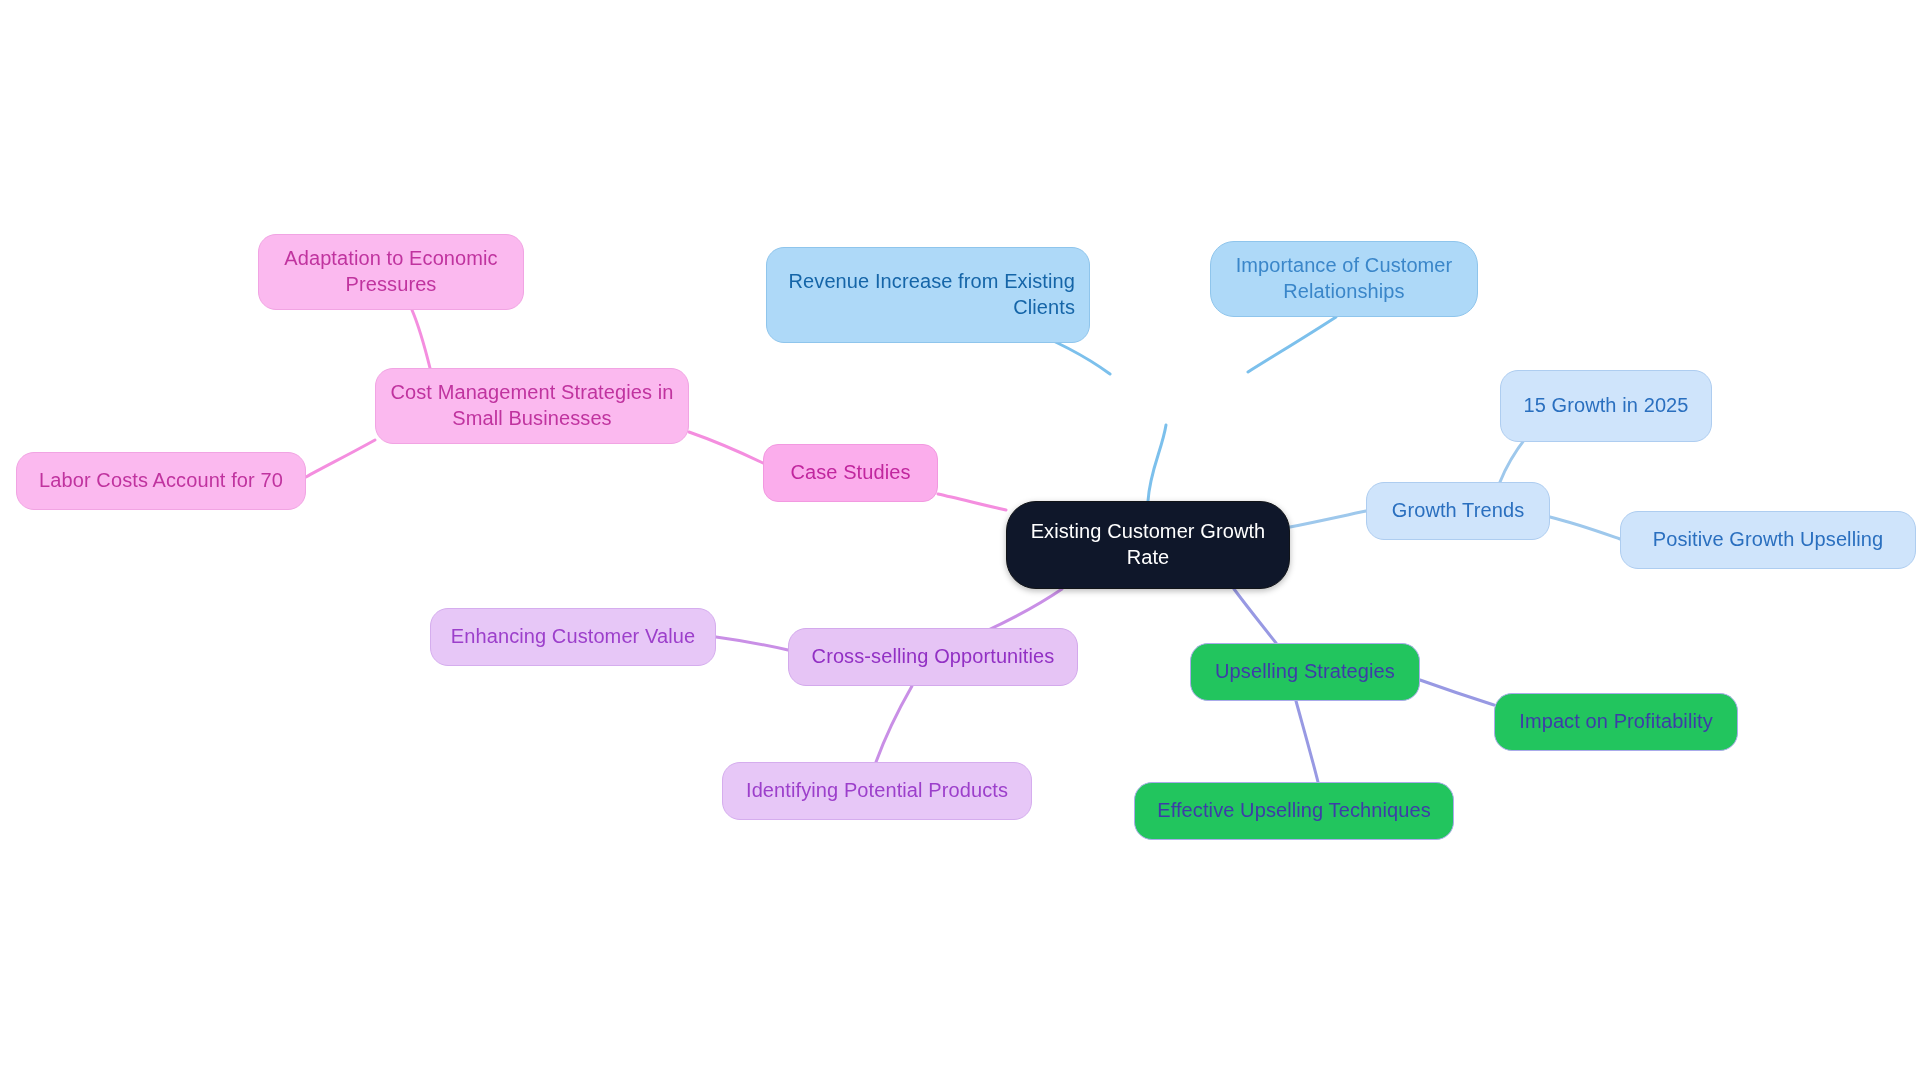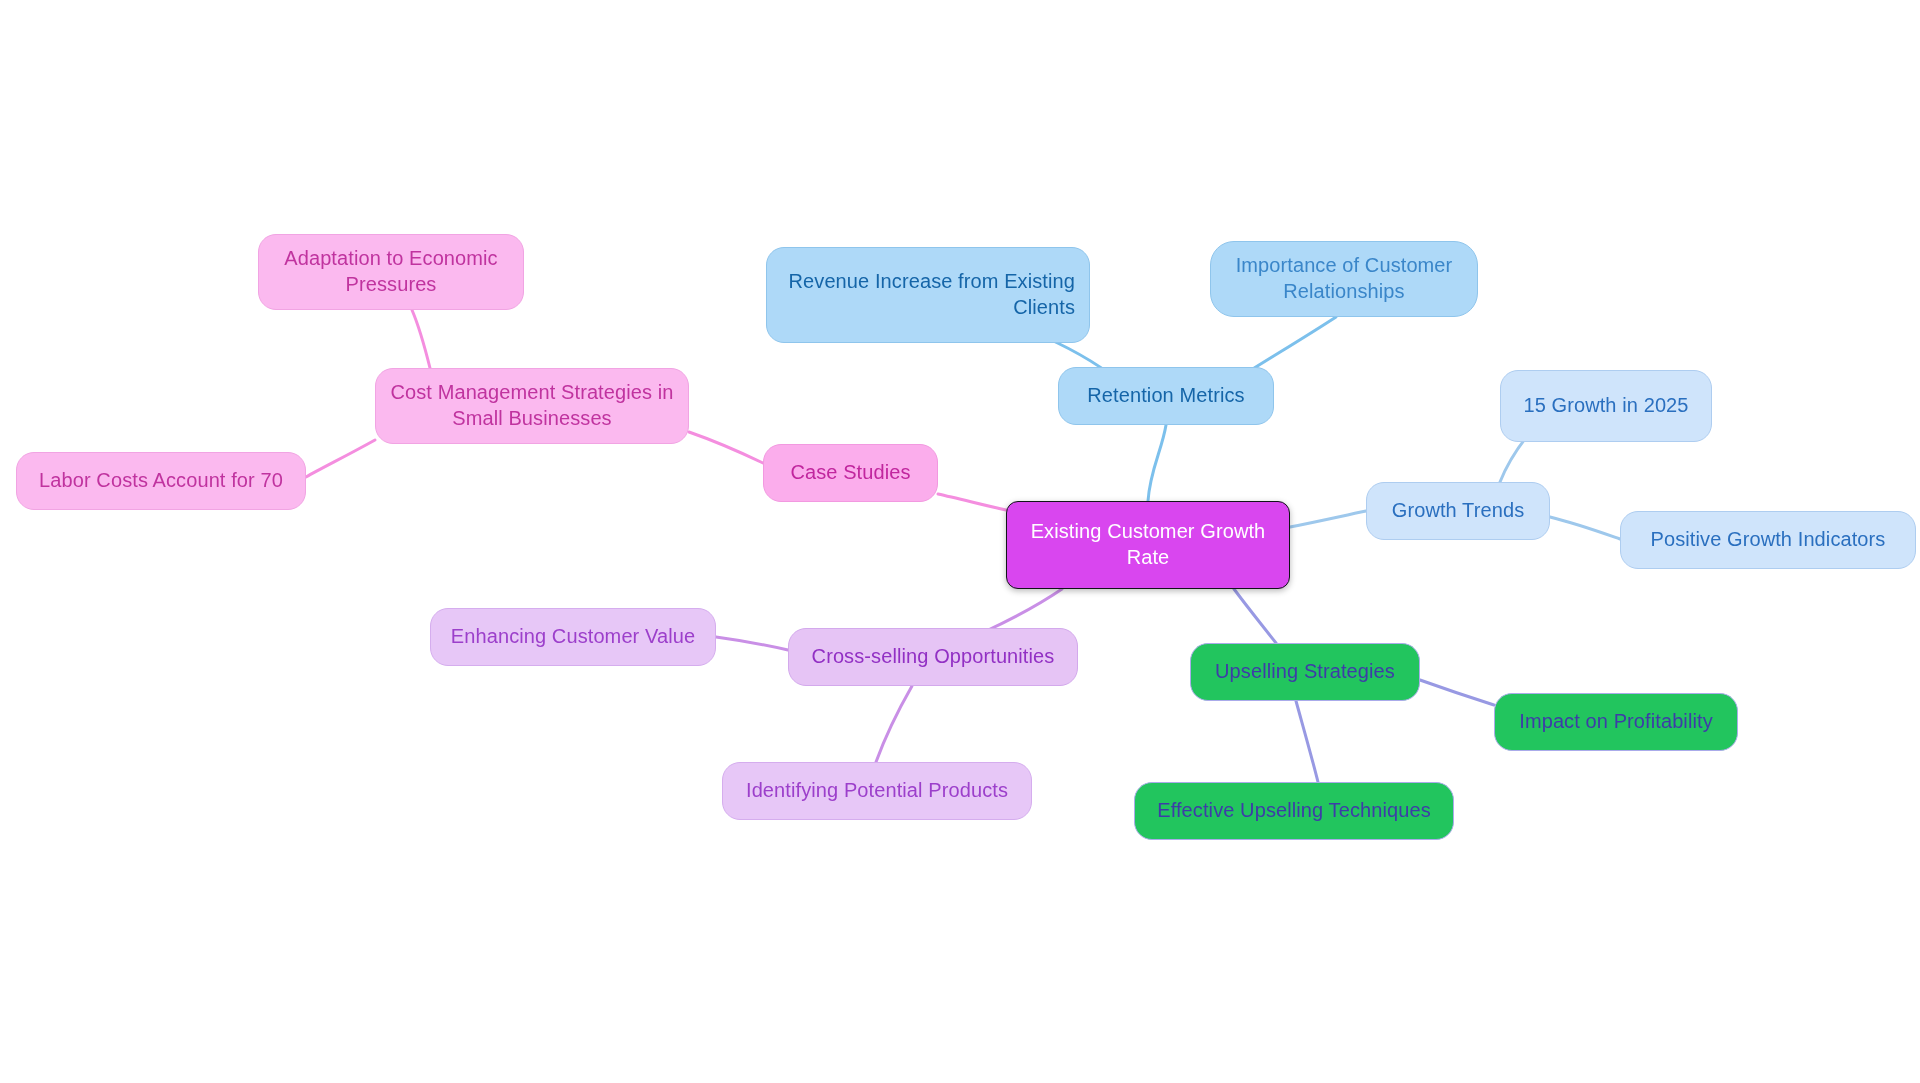--- a/index.html
+++ b/index.html
@@ -34,44 +34,45 @@
     justify-content: center;
     text-align: center;
     border-radius: 18px;
     border: 1px solid transparent;
     line-height: 1.28;
     padding: 6px 14px;
     letter-spacing: 0.1px;
     z-index: 2;
   }
   .node-root {
-    background: #d946ef;
+    background: #0f172a;
     color: #ffffff;
     border-color: #111418;
-    border-radius: 12px;
+    border-radius: 30px;
     font-size: 20px;
     box-shadow: 0 2px 6px rgba(0,0,0,0.28);
   }
   .node-blue {
     background: #aed9f8;
     border-color: #8fc5ec;
     color: #1565a8;
     font-size: 20px;
   }
   .node-blue-light {
     background: #cfe4fb;
     border-color: #aecdf0;
     color: #2a6fbf;
     font-size: 20px;
   }
   .node-pink {
     background: #fbadec;
     border-color: #f299e0;
     color: #c1269e;
     font-size: 20px;
+    border-radius: 15px;
   }
   .node-pink-light {
     background: #fbb9ef;
     border-color: #f1a4e3;
     color: #c0339f;
     font-size: 20px;
   }
   .node-violet {
     background: #22c55e;
     border-color: #aaabea;
@@ -115,31 +116,30 @@
     <path d="M 912 686 C 896 714, 884 740, 876 762" stroke="#c98fe6" stroke-width="3" fill="none" stroke-linecap="round"></path>
 
     <path d="M 1006 510 C 980 504, 956 498, 938 494" stroke="#f48edf" stroke-width="3" fill="none" stroke-linecap="round"></path>
     <path d="M 763 463 C 740 452, 712 440, 689 432" stroke="#f48edf" stroke-width="3" fill="none" stroke-linecap="round"></path>
     <path d="M 430 368 C 424 344, 418 324, 412 310" stroke="#f48edf" stroke-width="3" fill="none" stroke-linecap="round"></path>
     <path d="M 375 440 C 348 455, 322 468, 306 477" stroke="#f48edf" stroke-width="3" fill="none" stroke-linecap="round"></path>
   </svg>
 
   <div class="node node-root" style="left:1006px; top:501px; width:284px; height:88px;">Existing Customer Growth Rate</div>
 
-  <div class="node node-blue" style="left:1058px; top:367px; width:216px; height:58px;">Retention Metrics</div>
 
   <div class="node node-blue" style="left:766px; top:247px; width:324px; height:96px;text-align:right;">Revenue Increase from Existing Clients</div>
 
   <div class="node node-blue" style="left:1210px; top:241px; width:268px; height:76px; color:#3a86c9;border-radius:24px;">Importance of Customer Relationships</div>
 
   <div class="node node-blue-light" style="left:1366px; top:482px; width:184px; height:58px;">Growth Trends</div>
 
   <div class="node node-blue-light" style="left:1500px; top:370px; width:212px; height:72px;">15 Growth in 2025</div>
 
-  <div class="node node-blue-light" style="left:1620px; top:511px; width:296px; height:58px;">Positive Growth Indicators</div>
+  <div class="node node-blue-light" style="left:1620px; top:511px; width:296px; height:58px;">Positive Growth Upselling</div>
 
   <div class="node node-violet" style="left:1190px; top:643px; width:230px; height:58px;">Upselling Strategies</div>
 
   <div class="node node-violet" style="left:1494px; top:686px; width:244px; height:58px;margin-top:7px;">Impact on Profitability</div>
 
   <div class="node node-violet" style="left:1134px; top:782px; width:320px; height:58px;">Effective Upselling Techniques</div>
 
   <div class="node node-orchid" style="left:788px; top:628px; width:290px; height:58px;">Cross-selling Opportunities</div>
 
   <div class="node node-orchid-light" style="left:430px; top:608px; width:286px; height:58px;">Enhancing Customer Value</div>

